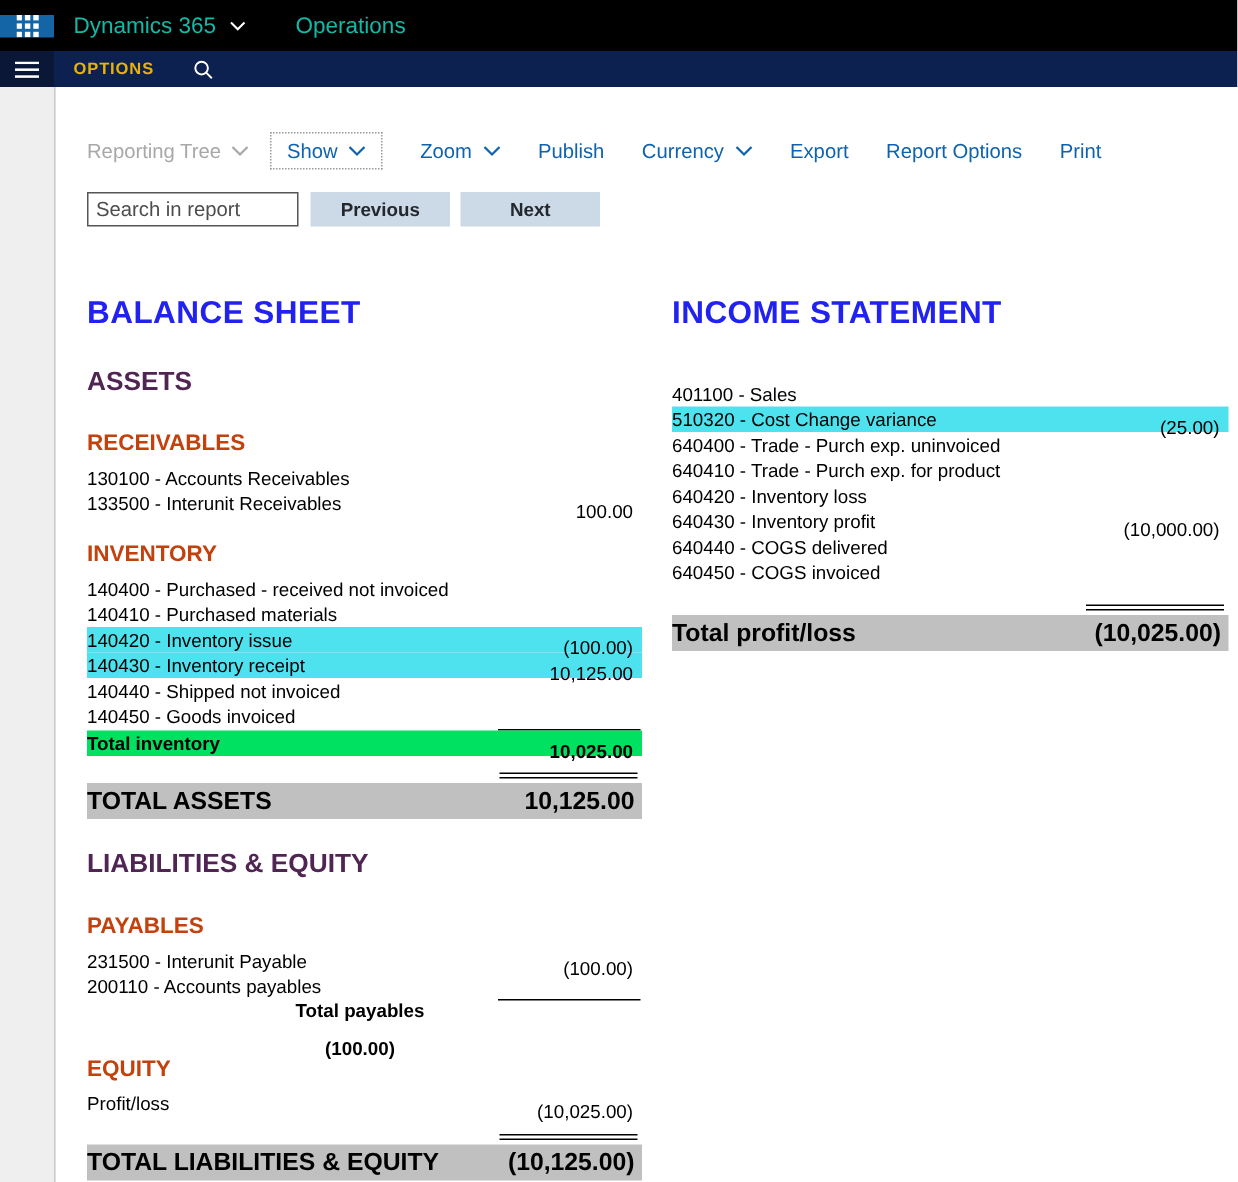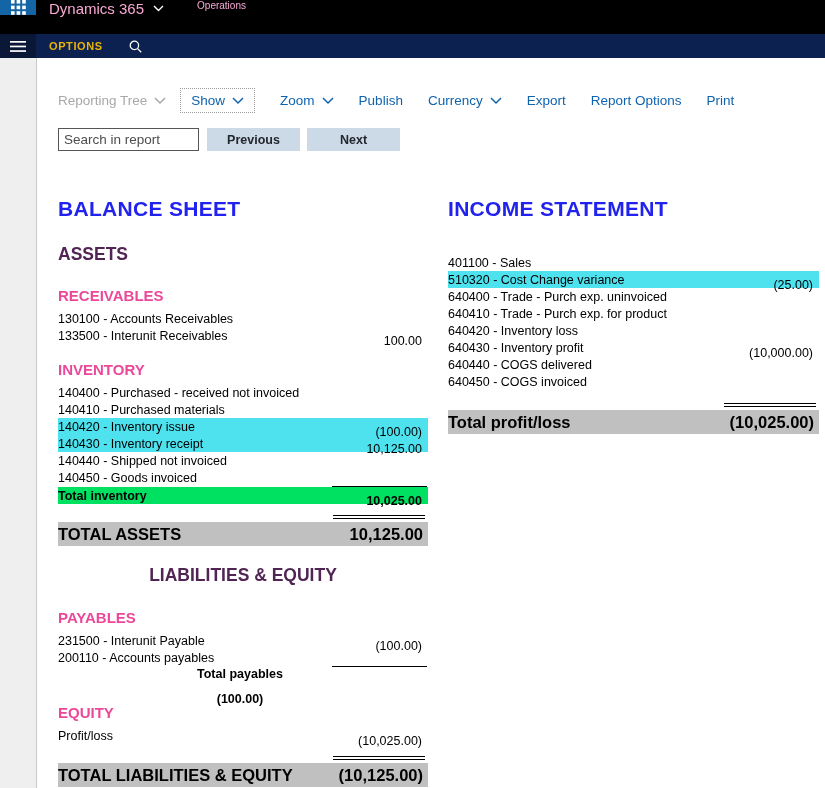--- a/index.html
+++ b/index.html
@@ -1,24 +1,24 @@
 <!DOCTYPE html>
 <html style="--topbar-black: #000000; --waffle-blue: #1465a5; --navbar-navy: #0c2150; --hamburger-navy: #0a1737; --accent-blue: #0f63ae; --title-blue: #2222ee; --plum: #512553; --highlight-cyan: #4ee2ee; --highlight-green: #00e161; --total-gray: #c0c0c0; --button-bg: #ccd9e6;"><head>
 <meta charset="utf-8">
 <style>
   * { margin:0; padding:0; box-sizing:border-box; }
   html,body { width:825px; height:788px; overflow:hidden; background:#fff;
     font-family:"Liberation Sans", sans-serif; color:#000; }
 
   
-  .topbar { height:34px; background:var(--topbar-black); display:flex; align-items:flex-start; color:#f9a8d4; }
+  .topbar { height:34px; background:var(--topbar-black); display:flex; align-items:center; color:#14b8a6; }
   .waffle-tile { width:36px; background:var(--waffle-blue); display:flex; align-items:center; justify-content:center; cursor:pointer; }
   .brand { display:flex; align-items:center; gap:9px; padding:0 15px 0 13px; font-size:15px; cursor:pointer; }
   .vsep { width:1px; background:#3a3a3a; }
-  .product { display:flex; align-items:center; padding:0 17px; font-size:10px; cursor:pointer; }
+  .product { display:flex; align-items:center; padding:0 17px; font-size:15px; cursor:pointer; }
 
   
   .navbar { height:24px; background:var(--navbar-navy); display:flex; align-items:center; color:#eab308; }
   .hamburger-tile { width:36px; height:24px; background:var(--hamburger-navy); display:flex; align-items:center; justify-content:center; cursor:pointer; }
   .options-label { font-size:11px; font-weight:700; letter-spacing:0.6px; margin-left:13px; cursor:pointer; }
   .nav-search-icon { margin-left:26px; display:flex; cursor:pointer; }
 
   
   .content { position:absolute; top:58px; left:0; right:0; bottom:0; display:flex; background:#fff; }
   .leftstrip { width:37px; background:#efefef; border-right:1px solid #c9c9c9; flex:none; }
@@ -42,41 +42,41 @@
   .btn.prev { margin-left:8px; }
   .btn.next { margin-left:7px; }
 
   
   .report { display:flex; margin-left:21px; }
   .col { width:370px; flex:none; }
   .col.is { width:371px; margin-left:20px; }
 
   .report-title { color:var(--title-blue); font-size:21px; font-weight:700; margin-top:46px; line-height:24px; letter-spacing:0.3px; }
   .h-plum { color:var(--plum); font-size:17.5px; font-weight:700; line-height:20px; }
-  .h-black { color:#ec4899; font-size:15px; font-weight:700; line-height:18px; }
+  .h-black { color:#c2410c; font-size:15px; font-weight:700; line-height:18px; }
 
   .row { display:flex; justify-content:space-between; align-items:center; height:17px;
      font-size:12.5px; padding-right:6px; cursor:pointer; }
   .row .amt { white-space:nowrap;margin-top:11px; }
   .hl-cyan { background:var(--highlight-cyan); }
   .row.total { font-weight:700;flex-direction:column; }
   .hl-green { background:var(--highlight-green); font-weight:700; }
   .total-big { background:var(--total-gray); font-weight:700; font-size:16.5px; height:24px;
      display:flex; justify-content:space-between; align-items:center; padding-right:5px; cursor:pointer; }
 
   .rule-single { width:95px; border-bottom:1px solid #000; margin-left:auto; margin-right:1px; }
   .rule-double { width:92px; height:4px; border-top:1px solid #000; border-bottom:1px solid #000; margin-left:auto; margin-right:3px; }
 
   
   .mt-assets { margin-top:23px; }
   .mt-group { margin-top:23px; }
   .rows-start { margin-top:5px; }
   .mt-inventory { margin-top:17px; }
   .gap-before-double { margin-top:11px; margin-bottom:3px; }
-  .mt-liab { margin-top:19px;text-align:center; }
+  .mt-liab { margin-top:19px; }
   .mt-payables { margin-top:24px; }
   .mt-equity { margin-top:20px; }
   .gap-sm { margin-top:12px; margin-bottom:3px; }
   
   .mt-is-rows { margin-top:33px; }
   .gap-is-double { margin-top:13px; margin-bottom:3px; }
 
   svg { display:block; }
 </style>
 </head>

